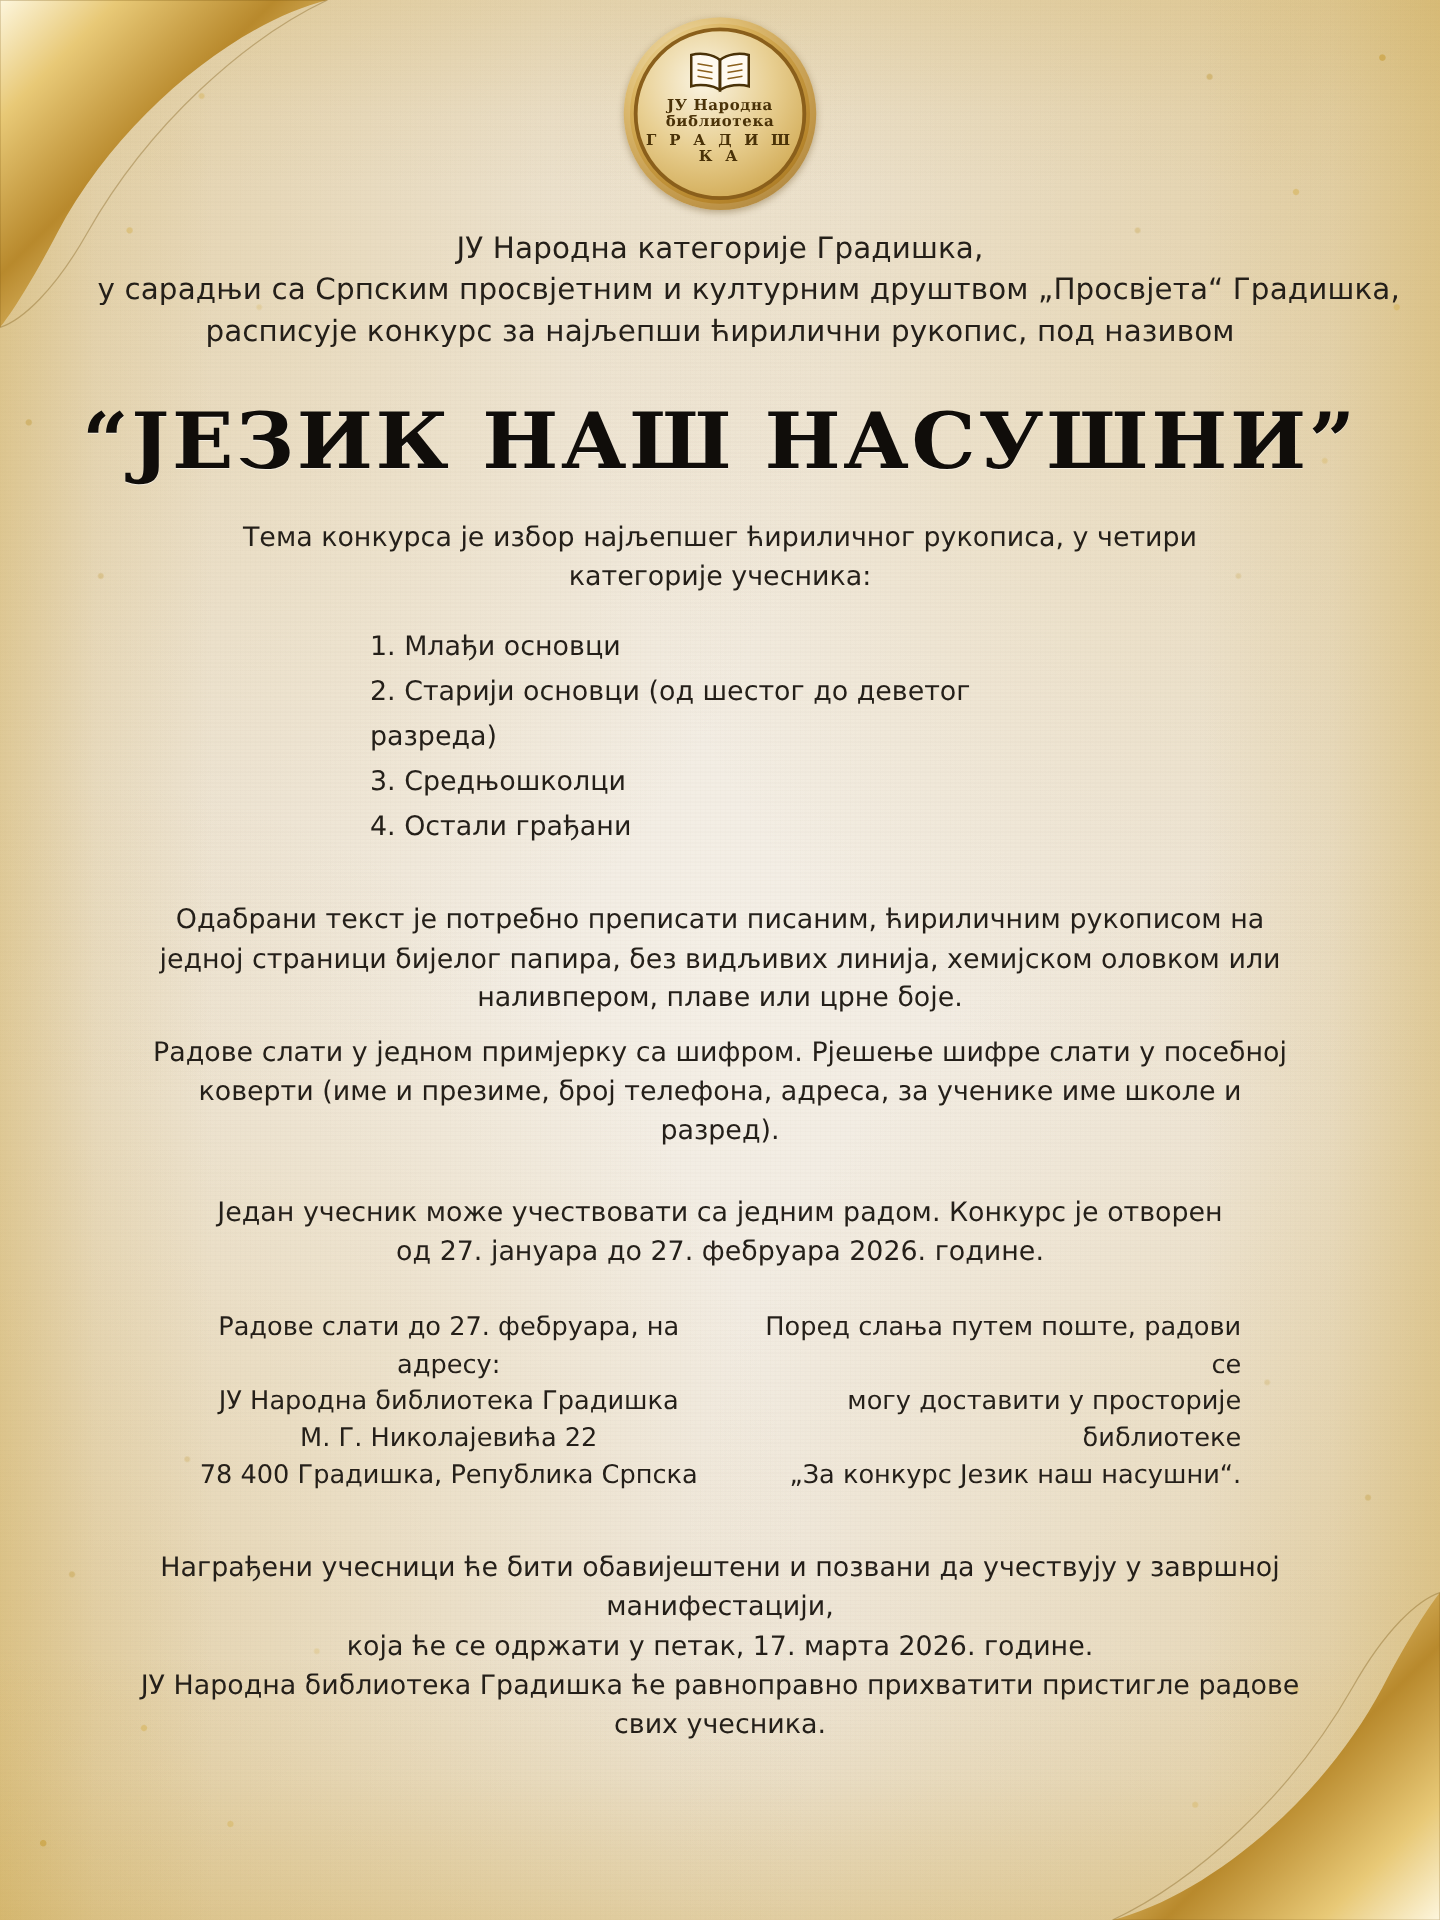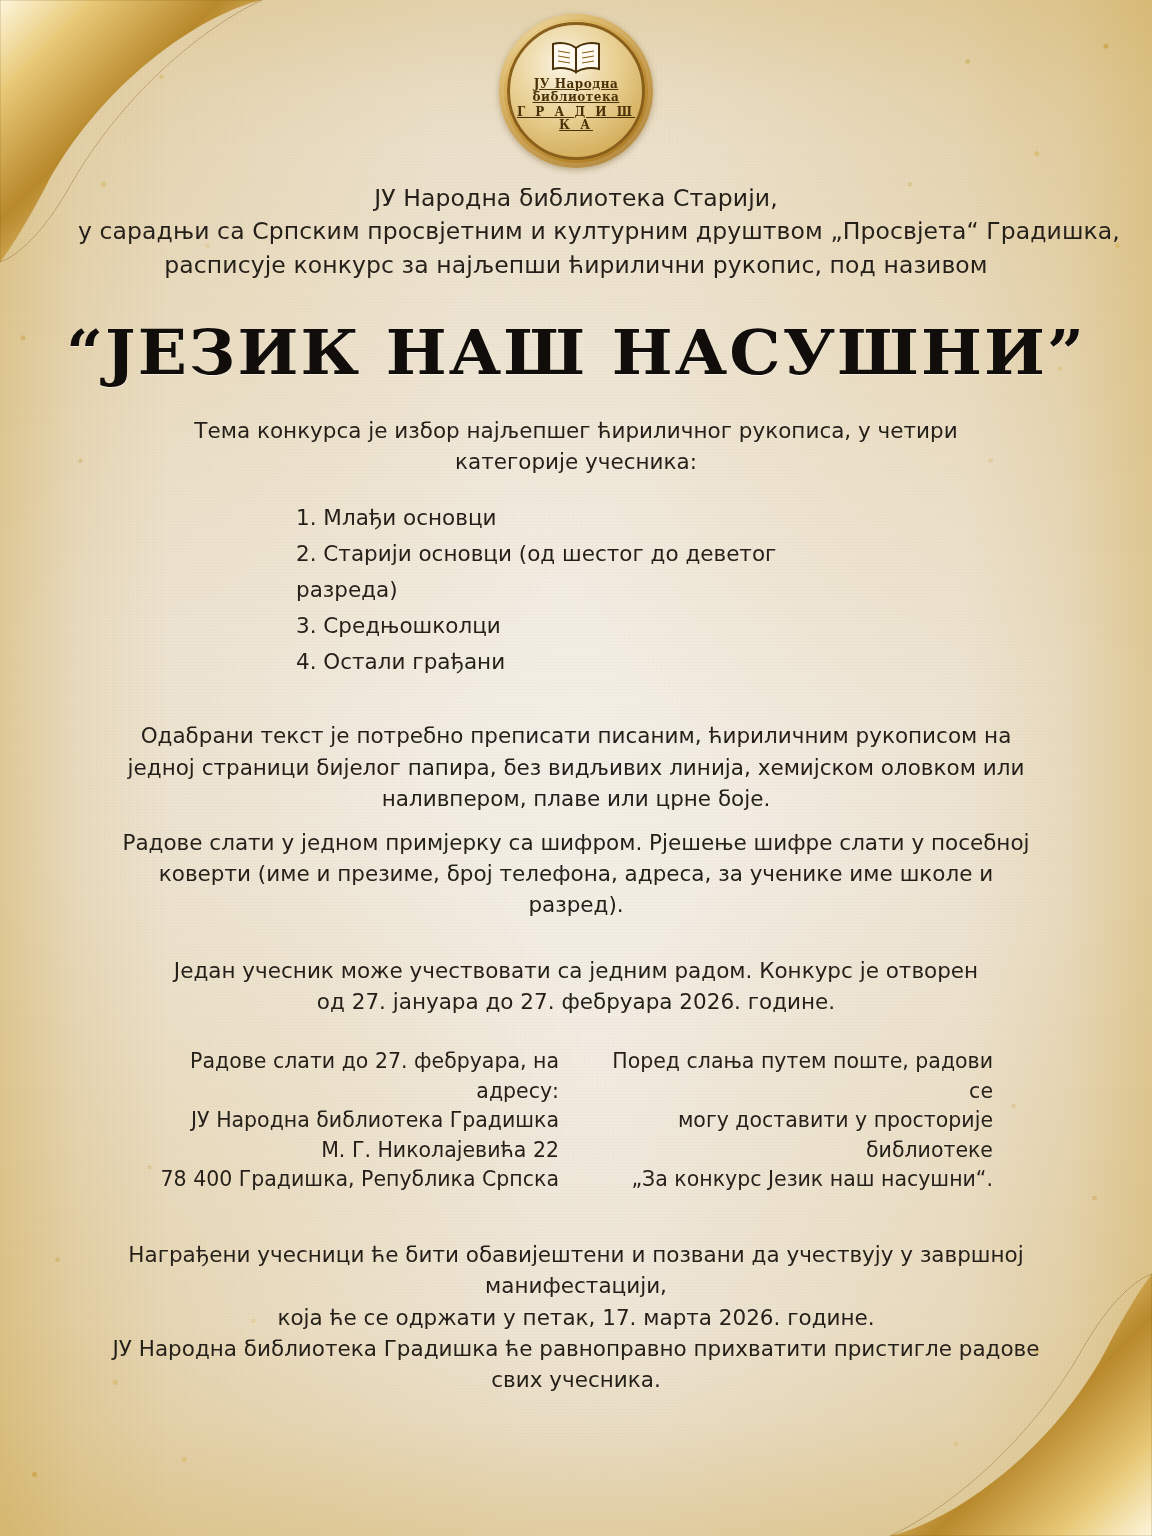--- a/index.html
+++ b/index.html
@@ -147,21 +147,20 @@
   #logo-book {
     margin-top: 16px;
   }
   .logo-line {
     font-family: "DejaVu Serif", serif;
     font-weight: bold;
     color: #4a3208;
     letter-spacing: .5px;
     line-height: 1.05;
     text-align: center;
-    text-decoration: underline;
   }
   #logo-l1 { font-size: 12px; margin-top: 3px; }
   #logo-l2 { font-size: 12px; }
   #logo-l3 { font-size: 12px; letter-spacing: 3px; margin-top: 3px; }
 
   
   #content {
     position: absolute;
     left: 0;
     right: 0;
@@ -221,21 +220,21 @@
     display: flex;
     justify-content: center;
     gap: 34px;
     margin-bottom: 44px;
   }
   .addr-col {
     font-size: 20.5px;
     line-height: 1.44;
     color: #241f19;
   }
-  #addr-left  { width: 400px; text-align: right; }
+  #addr-left  { width: 400px; text-align: center; }
   #addr-right { width: 400px; text-align: right; }
 
   #closing { max-width: 980px; }
   #closing .line { display: block; }
 </style>
 </head>
 <body>
 
 <div id="poster">
 
@@ -291,21 +290,21 @@
       </svg>
       <div class="logo-line" id="logo-l1">ЈУ Народна</div>
       <div class="logo-line" id="logo-l2">библиотека</div>
       <div class="logo-line" id="logo-l3">Г Р А Д И Ш К А</div>
     </div>
   </div>
 
   <div id="content">
 
     <div class="intro">
-      <div>ЈУ Народна библиотека Старији,</div>
+      <div>ЈУ Народна категорије Градишка,</div>
       <div>у сарадњи са Српским просвјетним и културним друштвом „Просвјета“ Градишка,</div>
       <div>расписује конкурс за најљепши ћирилични рукопис, под називом</div>
     </div>
 
     <div id="title">“ЈЕЗИК НАШ НАСУШНИ”</div>
 
     <p class="para" id="theme">Тема конкурса је избор најљепшег ћириличног рукописа, у четири категорије учесника:</p>
 
     <ul id="categories">
       <li>1. Млађи основци</li>

